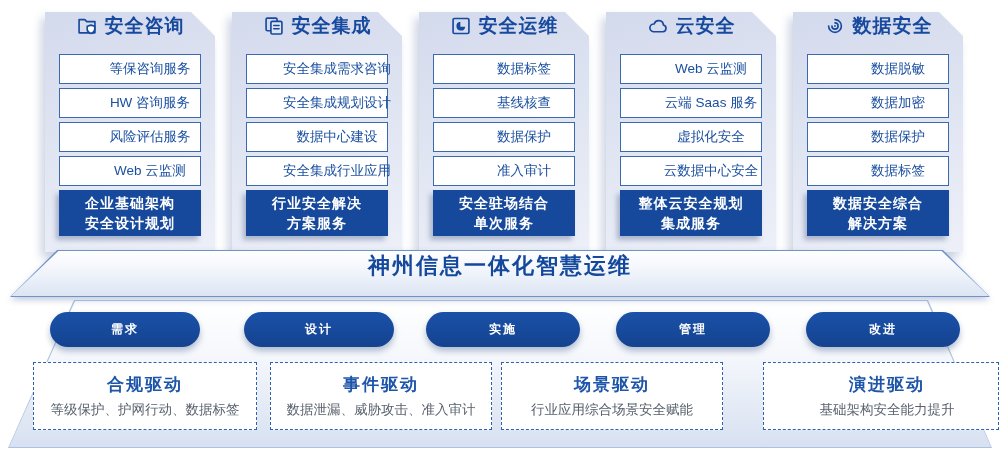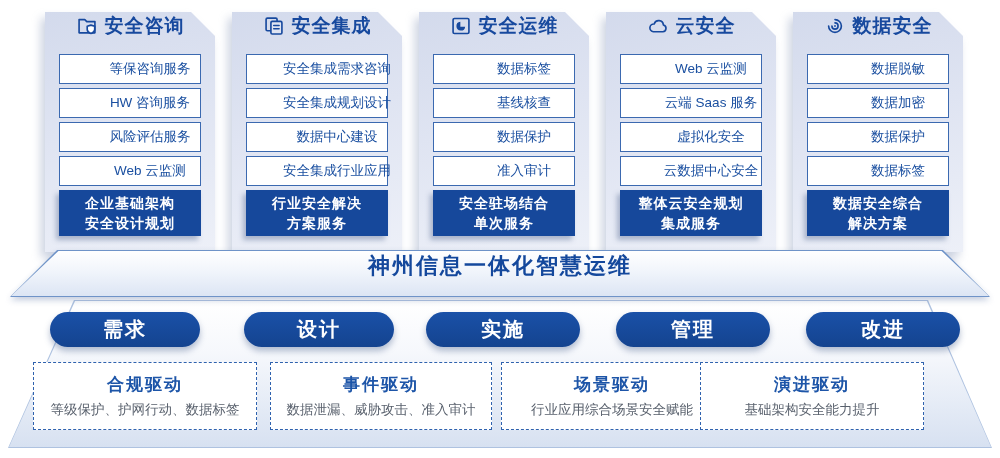--- a/index.html
+++ b/index.html
@@ -41,37 +41,37 @@
   
   .platform-outer { position: absolute; left: 8px; top: 300px; width: 984px; height: 148px; z-index: 1;
                     background: #aec2e0; clip-path: polygon(6.7% 0, 93.5% 0, 100% 100%, 0 100%); }
   .platform-inner { position: absolute; inset: 1px;
                     clip-path: polygon(6.73% 0, 93.47% 0, 100% 100%, 0 100%);
                     background: linear-gradient(180deg, #ffffff 0%, #f6f8fc 35%, #d7e1f1 100%); }
 
   
   .pill { position: absolute; top: 312px; height: 35px; z-index: 2; border-radius: 18px;
           background: linear-gradient(180deg, #1a51a8 0%, #14438f 100%);
-          color: #ffffff; font-size: 20px; font-weight: bold; letter-spacing: 2px;
+          color: #ffffff; font-size: 12px; font-weight: bold; letter-spacing: 2px;
           display: flex; align-items: center; justify-content: center;
           box-shadow: 0 4px 6px rgba(70,95,140,0.40); }
   .p0 { left: 50px;  width: 150px; }
   .p1 { left: 244px; width: 150px; }
   .p2 { left: 426px; width: 154px; }
   .p3 { left: 616px; width: 154px; }
   .p4 { left: 806px; width: 154px; }
 
   
   .driver { position: absolute; top: 362px; height: 66px; z-index: 2; background: #ffffff;
             border: 1.6px dashed #2f62ae; display: flex; flex-direction: column;
             align-items: center; justify-content: center; gap: 5px; }
   .d0 { left: 33px;  width: 222px; }
   .d1 { left: 270px; width: 220px; }
   .d2 { left: 501px; width: 220px; }
-  .d3 { left: 700px; width: 222px; }
+  .d3 { left: 763px; width: 222px; padding-left: 12px; }
   .driver-title { font-size: 17px; font-weight: bold; color: #1d55a8; letter-spacing: 2px; }
   .driver-desc  { font-size: 13.5px; color: #59616d; white-space: nowrap; }
 </style>
 </head>
 <body>
 
 <div class="canvas">
 
   <div class="card-wrap cw0">
     <div class="card">

